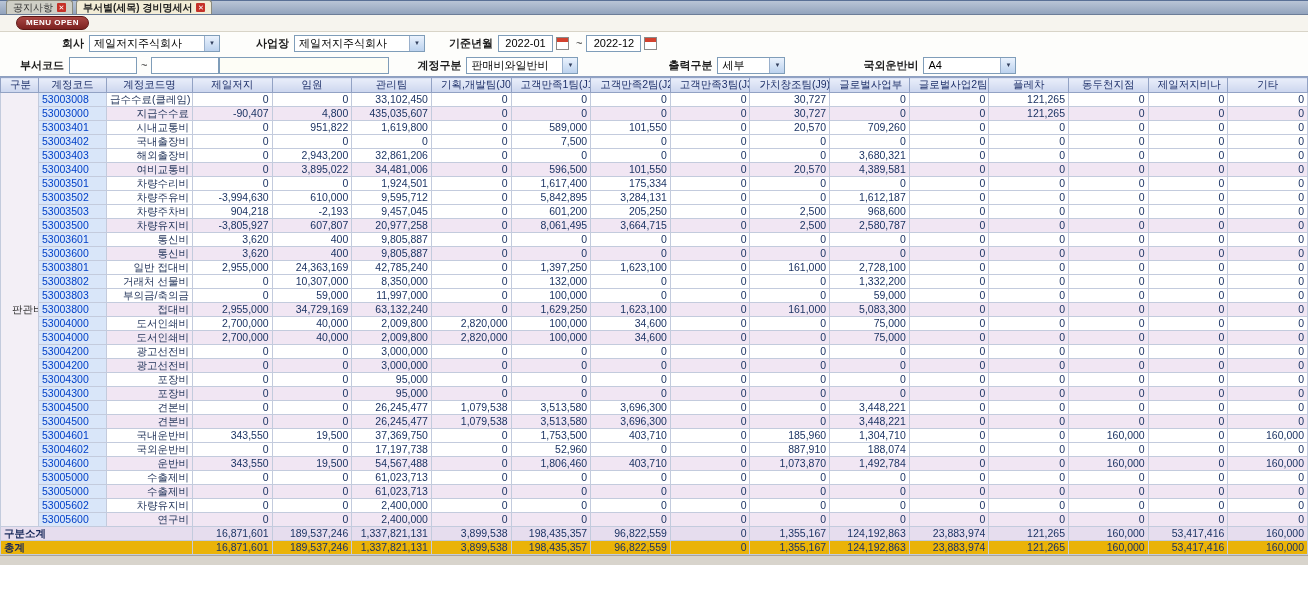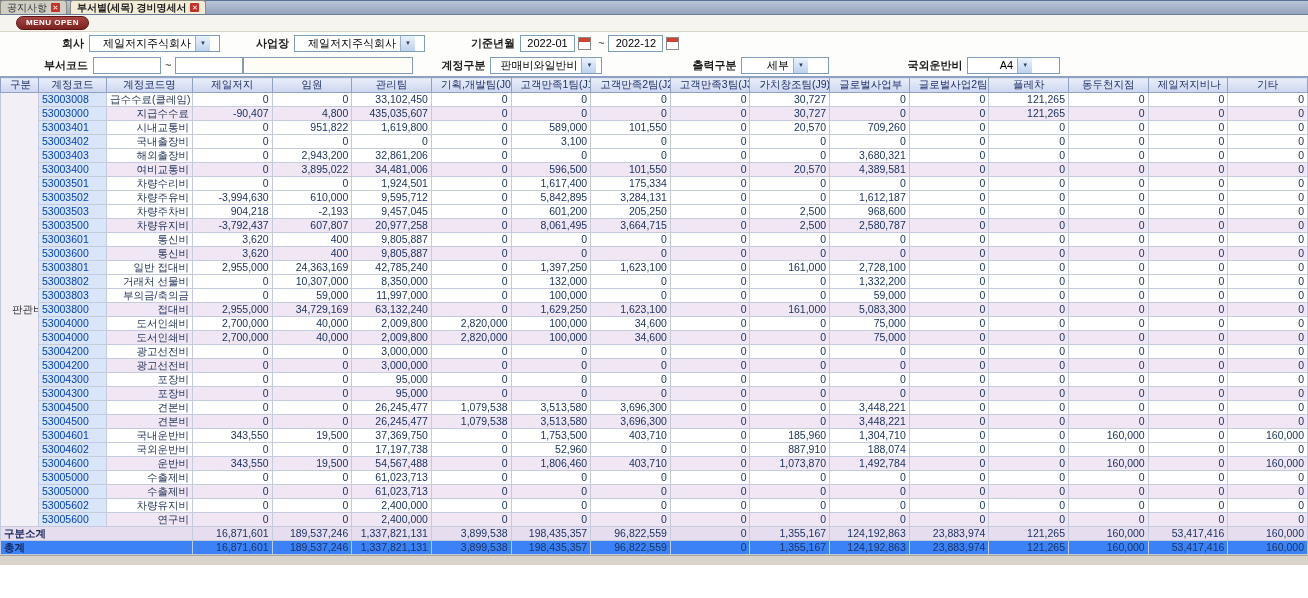--- a/index.html
+++ b/index.html
@@ -3,21 +3,21 @@
 <meta charset="utf-8">
 <style>
   * { box-sizing: border-box; margin: 0; padding: 0; }
   html, body { width: 1308px; height: 598px; overflow: hidden; }
   body { font-family: "Liberation Sans", "DejaVu Sans", sans-serif; background: #ffffff; font-size: 11px; }
 
   
   .tabbar {
     height: 15px; background: linear-gradient(#b9c4d6, #93a4bd);
     border-top: 1px solid #5a7096; border-bottom: 1px solid #6c7d98;
-    display: flex; align-items: flex-end; gap: 3px;
+    display: flex; align-items: flex-end; padding-left: 6px; gap: 3px;
   }
   .tab {
     height: 14px; display: inline-flex; align-items: center; gap: 4px;
     padding: 0 6px; font-size: 10px; color: #333;
     border: 1px solid #8a8a7e; border-bottom: none; border-radius: 3px 3px 0 0;
     white-space: nowrap; cursor: default;
   }
   .tab.inactive { background: #cfcfc6; }
   .tab.active { background: #f2ecd6; font-weight: bold; color: #222; }
   .tab-x {
@@ -30,58 +30,58 @@
   .menu-open {
     background: linear-gradient(#a94643, #7c2220); color: #fff; font-size: 8px; font-weight: bold;
     letter-spacing: .5px; padding: 1px 9px 2px; border-radius: 8px; border: 1px solid #5c1715; white-space: nowrap;
   }
 
   
   .filters { background: #fdfdfb; border-bottom: 1px solid #8ea0c0; }
   .frow { height: 22px; display: flex; align-items: center; }
   .flabel { font-weight: bold; color: #1c1c1c; margin-right: 5px; white-space: nowrap; }
   .select {
-    display: inline-flex; align-items: center; justify-content: center;
+    display: inline-flex; align-items: center; justify-content: space-between;
     height: 17px; background: #fff; border: 1px solid #7f9db9; padding-left: 4px; overflow: hidden; white-space: nowrap;
   }
   .sel-arrow {
     width: 15px; height: 15px; margin-left: 4px; flex: 0 0 15px;
     background: linear-gradient(#eaf2fd, #bcd2ee); border-left: 1px solid #9ab0cc;
     display: inline-flex; align-items: center; justify-content: center; font-size: 6px; color: #33405e;
   }
   .tinput { height: 17px; border: 1px solid #7f9db9; font-size: 11px; padding: 0 3px; font-family: inherit; }
   .tinput.month { width: 55px; text-align: center; }
   .tinput.dept { width: 68px; }
   .tinput.deptname { width: 170px; background: #fdfdf6; }
   .cal { display: inline-block; width: 13px; height: 13px; border: 1px solid #8a8a8a; background: #fff; position: relative; margin: 0 3px; }
   .cal-top { position: absolute; top: 0; left: 0; right: 0; height: 4px; background: #d3422f; }
   .tilde { margin: 0 4px; color: #333; }
 
-  .w130 { width: 131px; } .w110 { width: 112px; } .w80 { width: 88px; } .w70 { width: 93px; }
-  .ml62 { margin-left: 62px; } .ml36 { margin-left: 36px; } .ml46 { margin-left: 46px; }
-  .ml40 { margin-left: 44px; } .ml28 { margin-left: 28px; } .ml90 { margin-left: 90px; } .ml78 { margin-left: 78px; }
+  .w130 { width: 131px; } .w110 { width: 112px; } .w80 { width: 68px; } .w70 { width: 93px; }
+  .ml62 { margin-left: 62px; } .ml36 { margin-left: 36px; } .ml46 { margin-left: 24px; }
+  .ml40 { margin-left: 20px; } .ml28 { margin-left: 28px; } .ml90 { margin-left: 90px; } .ml78 { margin-left: 78px; }
 
   
   table { border-collapse: collapse; table-layout: fixed; width: 1308px; }
   col.c0 { width: 38px; } col.c1 { width: 68px; } col.c2 { width: 86px; }
   th {
     height: 14px; background: linear-gradient(#e9eefa, #ccd6ee);
     border: 1px solid #92a2c4; font-size: 10.5px; font-weight: normal; color: #1e306a;
     padding: 0 9px; white-space: nowrap; overflow: hidden; text-align: center;
   }
   td {
     height: 14px; border: 1px solid #c3cbdd; font-size: 10.5px; line-height: 13px;
     padding: 0 3px; white-space: nowrap; overflow: hidden; color: #1c3464;
   }
   td.num { text-align: right; }
   td.name { text-align: right; color: #24365c; }
   .row-detail td { background: #ffffff; }
   .row-subtotal td { background: #f1e6f3; }
   .row-section-total td { background: #e6ddee; }
-  .row-grand-total td { background: #3b82f6; }
+  .row-grand-total td { background: #eab308; }
   table tbody tr td.code { background: #d9e6f9; color: #0040c8; text-align: left; }
   table tbody tr td.group { background: #f3eff6; vertical-align: middle; text-align: left; padding-left: 11px; color: #2c2c2c; margin-left: 48px; }
   td.total-label { text-align: left; font-weight: bold; color: #17285a; }
 
   .statusbar { height: 10px; background: #d8d4cc; border-top: 1px solid #a8a49c; }
 </style>
 </head>
 <body>
 
 <div class="tabbar">
@@ -243,21 +243,21 @@
         <td class="num">0</td>
         <td class="num">0</td>
       </tr>
       <tr class="row-detail">
         <td class="code">53003402</td>
         <td class="name">국내출장비</td>
         <td class="num">0</td>
         <td class="num">0</td>
         <td class="num">0</td>
         <td class="num">0</td>
-        <td class="num">3,100</td>
+        <td class="num">7,500</td>
         <td class="num">0</td>
         <td class="num">0</td>
         <td class="num">0</td>
         <td class="num">0</td>
         <td class="num">0</td>
         <td class="num">0</td>
         <td class="num">0</td>
         <td class="num">0</td>
         <td class="num">0</td>
       </tr>
@@ -347,21 +347,21 @@
         <td class="num">968,600</td>
         <td class="num">0</td>
         <td class="num">0</td>
         <td class="num">0</td>
         <td class="num">0</td>
         <td class="num">0</td>
       </tr>
       <tr class="row-subtotal">
         <td class="code">53003500</td>
         <td class="name">차량유지비</td>
-        <td class="num">-3,792,437</td>
+        <td class="num">-3,805,927</td>
         <td class="num">607,807</td>
         <td class="num">20,977,258</td>
         <td class="num">0</td>
         <td class="num">8,061,495</td>
         <td class="num">3,664,715</td>
         <td class="num">0</td>
         <td class="num">2,500</td>
         <td class="num">2,580,787</td>
         <td class="num">0</td>
         <td class="num">0</td>

